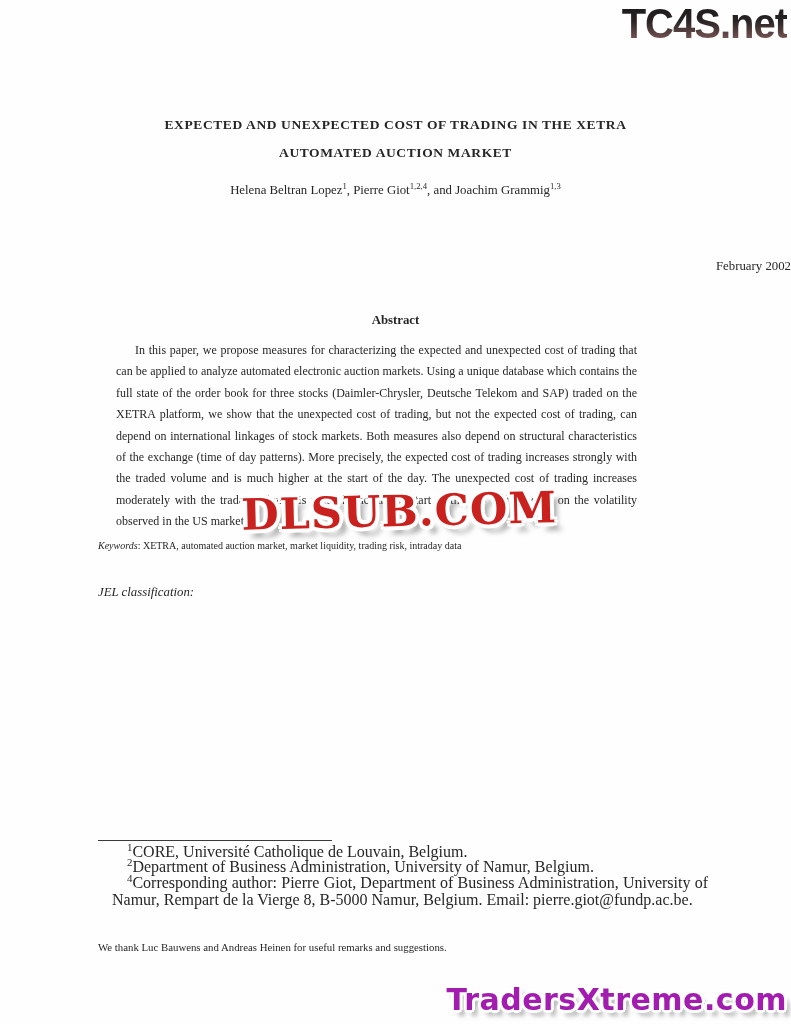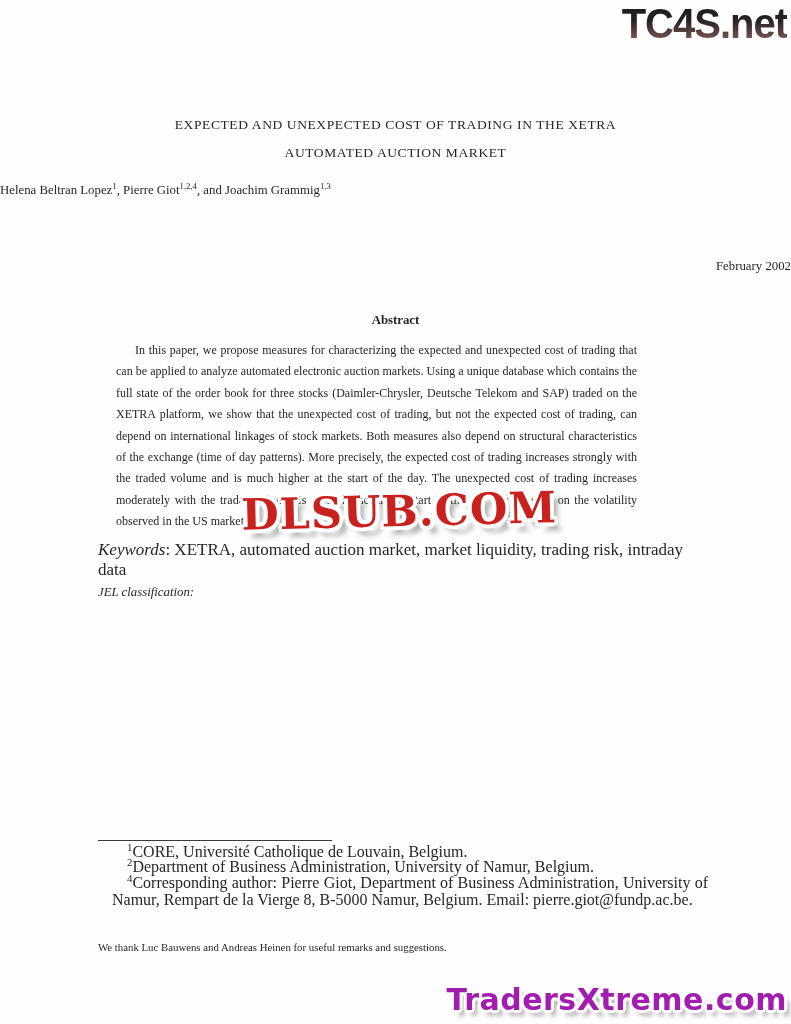--- a/index.html
+++ b/index.html
@@ -71,29 +71,30 @@
       5px 6px 4px rgba(130,130,130,0.6);
     z-index: 5;
   }
 
   
   .title {
     position: absolute;
     top: 111px;
     left: 0; right: 0;
     text-align: center;
-    font-weight: normal;
+    font-weight: bold;
     font-size: 13.5px;
     letter-spacing: 0.6px;
     line-height: 28px;
   }
   .authors {
     position: absolute;
     top: 183px;
     left: 0; right: 0;
+    text-align: center;
     font-size: 12.8px;
   }
   .authors sup, .fn sup {
     font-size: 68%;
     vertical-align: super;
     line-height: 0;
   }
   .date {
     position: absolute;
     top: 259px;
@@ -117,21 +118,21 @@
     font-size: 12px;
     line-height: 21.4px;
     text-align: justify;
     text-indent: 19px;
   }
   .keywords {
     position: absolute;
     top: 540px;
     left: 98px;
     width: 596px;
-    font-size: 17px;
+    font-size: 10px;
   }
   .keywords .ital, .jel .ital { font-style: italic; }
   .jel {
     position: absolute;
     top: 585px;
     left: 98px;
     font-size: 12.8px;
   }
   .fn-rule {
     position: absolute;

